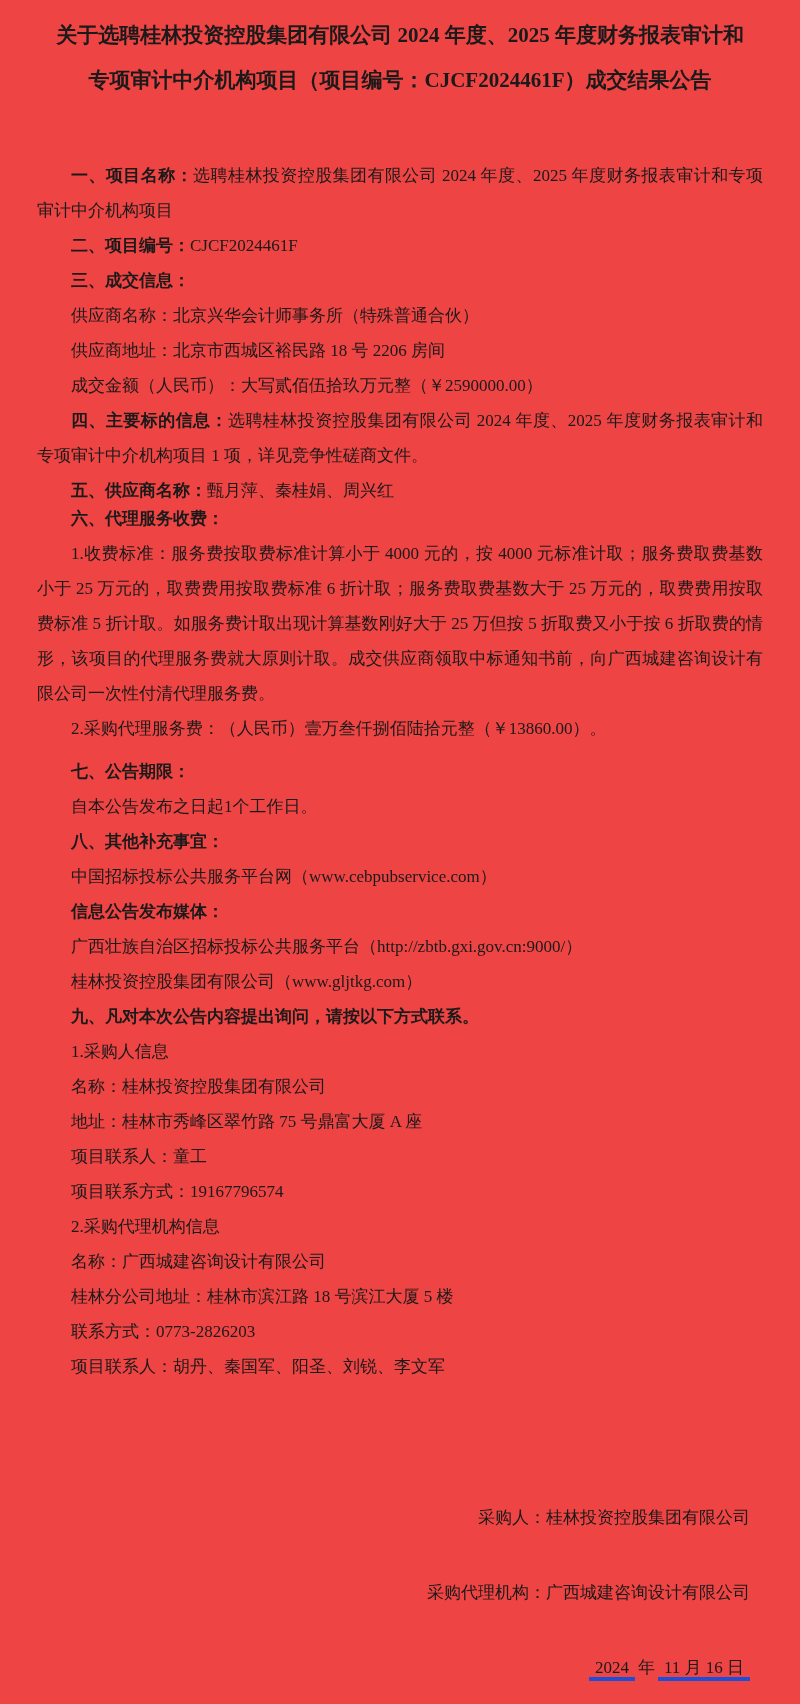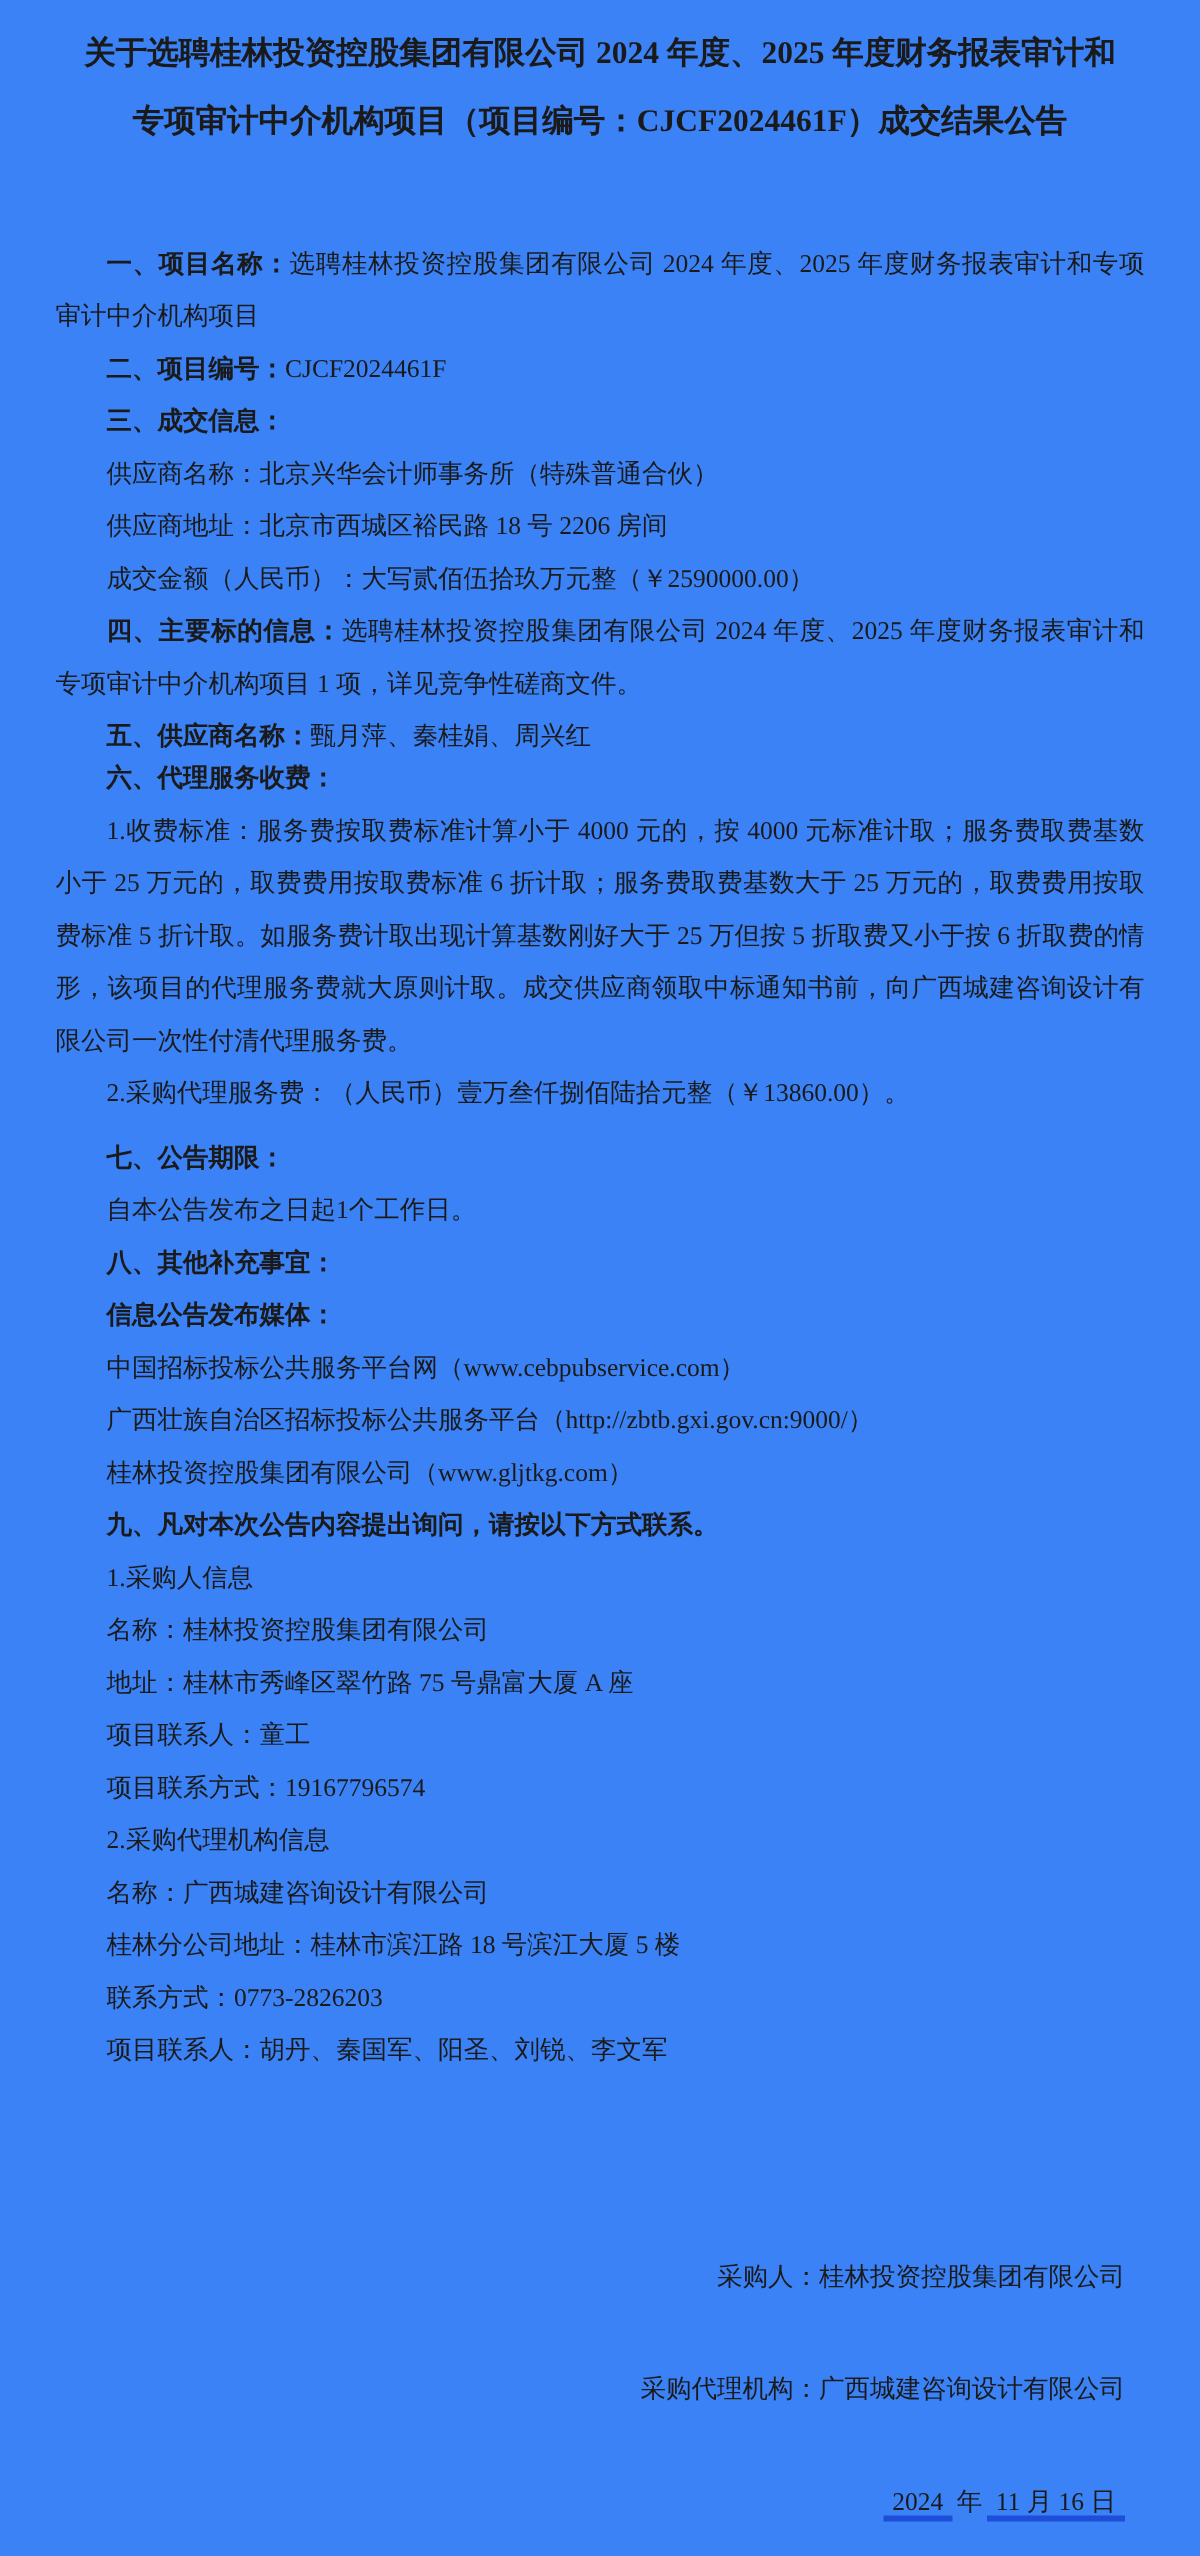--- a/index.html
+++ b/index.html
@@ -1,19 +1,19 @@
 <!DOCTYPE html>
 <html><head>
 <meta charset="utf-8">
 <style>
   html,body{margin:0;padding:0;background:#ffffff;}
   .page{
     position:relative;
     width:800px;height:1704px;
-    background:#3b82f6;
+    background:#ef4444;
     color:#1a1a1a;
     font-family:"Liberation Serif","DejaVu Serif",serif;
     overflow:hidden;
   }
   .title{
     margin:0;padding:13px 40px 0 40px;
     font-size:21px;font-weight:bold;
     text-align:center;line-height:45px;
   }
   .title .tline{display:block;}
@@ -73,23 +73,23 @@
     <p class="para"><span class="hd"></span><span>1.收费标准：服务费按取费标准计算小于 4000 元的，按 4000 元标准计取；服务费取费基数小于 25 万元的，取费费用按取费标准 6 折计取；服务费取费基数大于 25 万元的，取费费用按取费标准 5 折计取。如服务费计取出现计算基数刚好大于 25 万但按 5 折取费又小于按 6 折取费的情形，该项目的代理服务费就大原则计取。成交供应商领取中标通知书前，向广西城建咨询设计有限公司一次性付清代理服务费。</span></p>
 
     <p class="para"><span class="hd"></span><span>2.采购代理服务费：（人民币）壹万叁仟捌佰陆拾元整（￥13860.00）。</span></p>
 
     <p class="para sp-top"><span class="hd">七、公告期限：</span><span></span></p>
 
     <p class="para"><span class="hd"></span><span>自本公告发布之日起1个工作日。</span></p>
 
     <p class="para"><span class="hd">八、其他补充事宜：</span><span></span></p>
 
+    <p class="para"><span class="hd"></span><span>中国招标投标公共服务平台网（www.cebpubservice.com）</span></p>
+
     <p class="para"><span class="hd">信息公告发布媒体：</span><span></span></p>
-
-    <p class="para"><span class="hd"></span><span>中国招标投标公共服务平台网（www.cebpubservice.com）</span></p>
 
     <p class="para"><span class="hd"></span><span>广西壮族自治区招标投标公共服务平台（http://zbtb.gxi.gov.cn:9000/）</span></p>
 
     <p class="para"><span class="hd"></span><span>桂林投资控股集团有限公司（www.gljtkg.com）</span></p>
 
     <p class="para"><span class="hd">九、凡对本次公告内容提出询问，请按以下方式联系。</span><span></span></p>
 
     <p class="para"><span class="hd"></span><span>1.采购人信息</span></p>
 
     <p class="para"><span class="hd"></span><span>名称：桂林投资控股集团有限公司</span></p>

